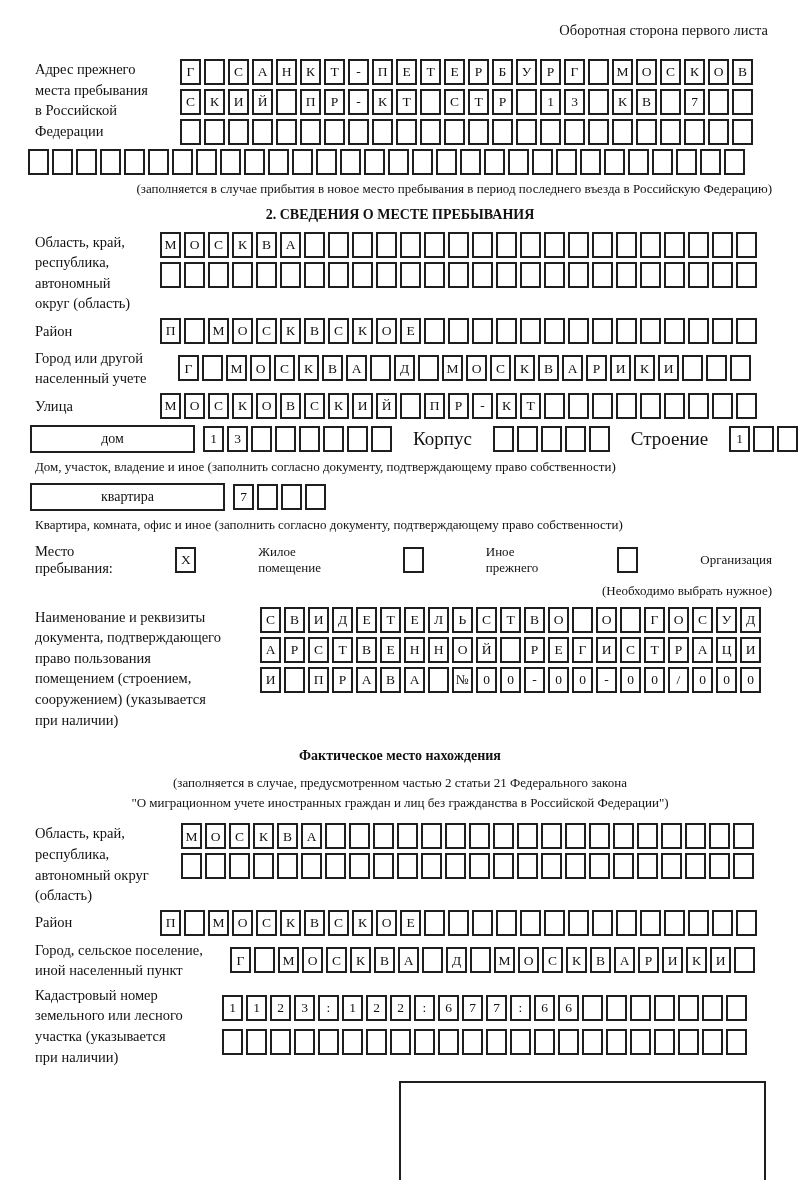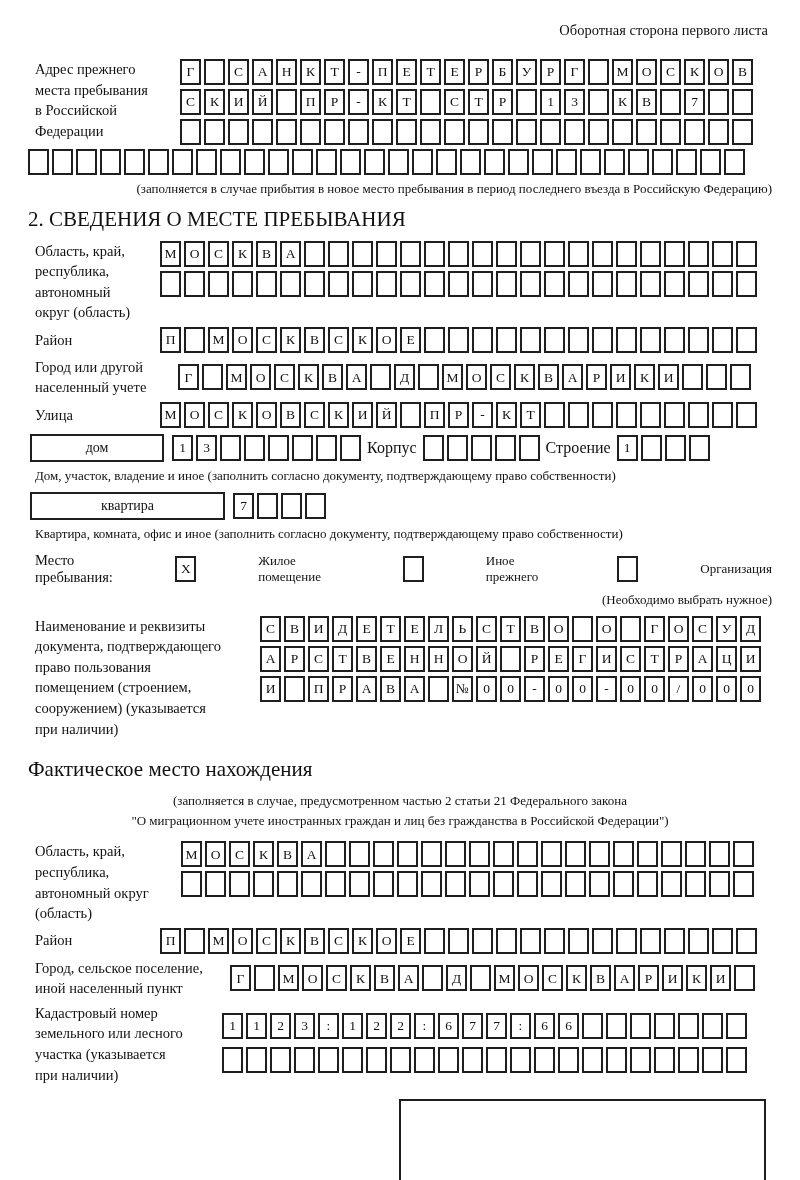--- a/index.html
+++ b/index.html
@@ -26,28 +26,28 @@
   .flabel{
     box-sizing:border-box;flex:0 0 auto;
     font-size:14.5px;line-height:1.42;padding-left:7px;
     white-space:pre-line;
   }
   .fgrids{display:flex;flex-direction:column;gap:4px;}
 
   .caption{font-size:13px;line-height:1.35;margin:5px 0 7px 0;}
   .caption.center{text-align:right;}
   .caption.left{padding-left:7px;}
-  .section-title{font-size:21px;font-weight:normal;text-align:left;margin:9px 0 9px 0;}
+  .section-title{font-size:14px;font-weight:bold;text-align:center;margin:9px 0 9px 0;}
 
   .wide-box{
     box-sizing:border-box;border:2px solid #1f1f1f;height:28px;
     display:flex;align-items:center;justify-content:center;
     font-size:14px;flex:0 0 auto;background:#fff;
   }
-  .inline-label{font-size:16px;margin:0 6px;flex:0 0 auto;font-family:Liberation Serif, serif;}
+  .inline-label{font-size:19px;margin:0 21px;flex:0 0 auto;font-family:Liberation Serif, serif;}
   .ml8{margin-left:8px;}
 
   .mesto-row{display:flex;align-items:center;margin:10px 0 2px 0;gap:48px;}
   .mesto-label{font-size:14.5px;padding-left:7px;margin-right:10px;}
   .opt-label{font-size:13px;margin-left:14px;}
   .cbox{margin-left:26px;}
   .cbox.first{margin-left:0;}
 
   .fact-captions{text-align:center;font-size:13px;line-height:1.55;white-space:pre-line;margin:2px 0 10px 0;}
 
@@ -335,21 +335,21 @@
         <span class="cell"></span>
         <span class="cell"></span>
         <span class="cell"></span>
         <span class="cell"></span>
         <span class="cell"></span>
         <span class="cell"></span>
       </div>
   </div>
 
   <div class="frow" style="margin-top:6px">
-    <div class="wide-box" style="width:134px;margin-left:2px">дом</div>
+    <div class="wide-box" style="width:165px;margin-left:2px">дом</div>
     <div class="grid ml8">
         <span class="cell">1</span>
         <span class="cell">3</span>
         <span class="cell"></span>
         <span class="cell"></span>
         <span class="cell"></span>
         <span class="cell"></span>
         <span class="cell"></span>
         <span class="cell"></span>
       </div>

